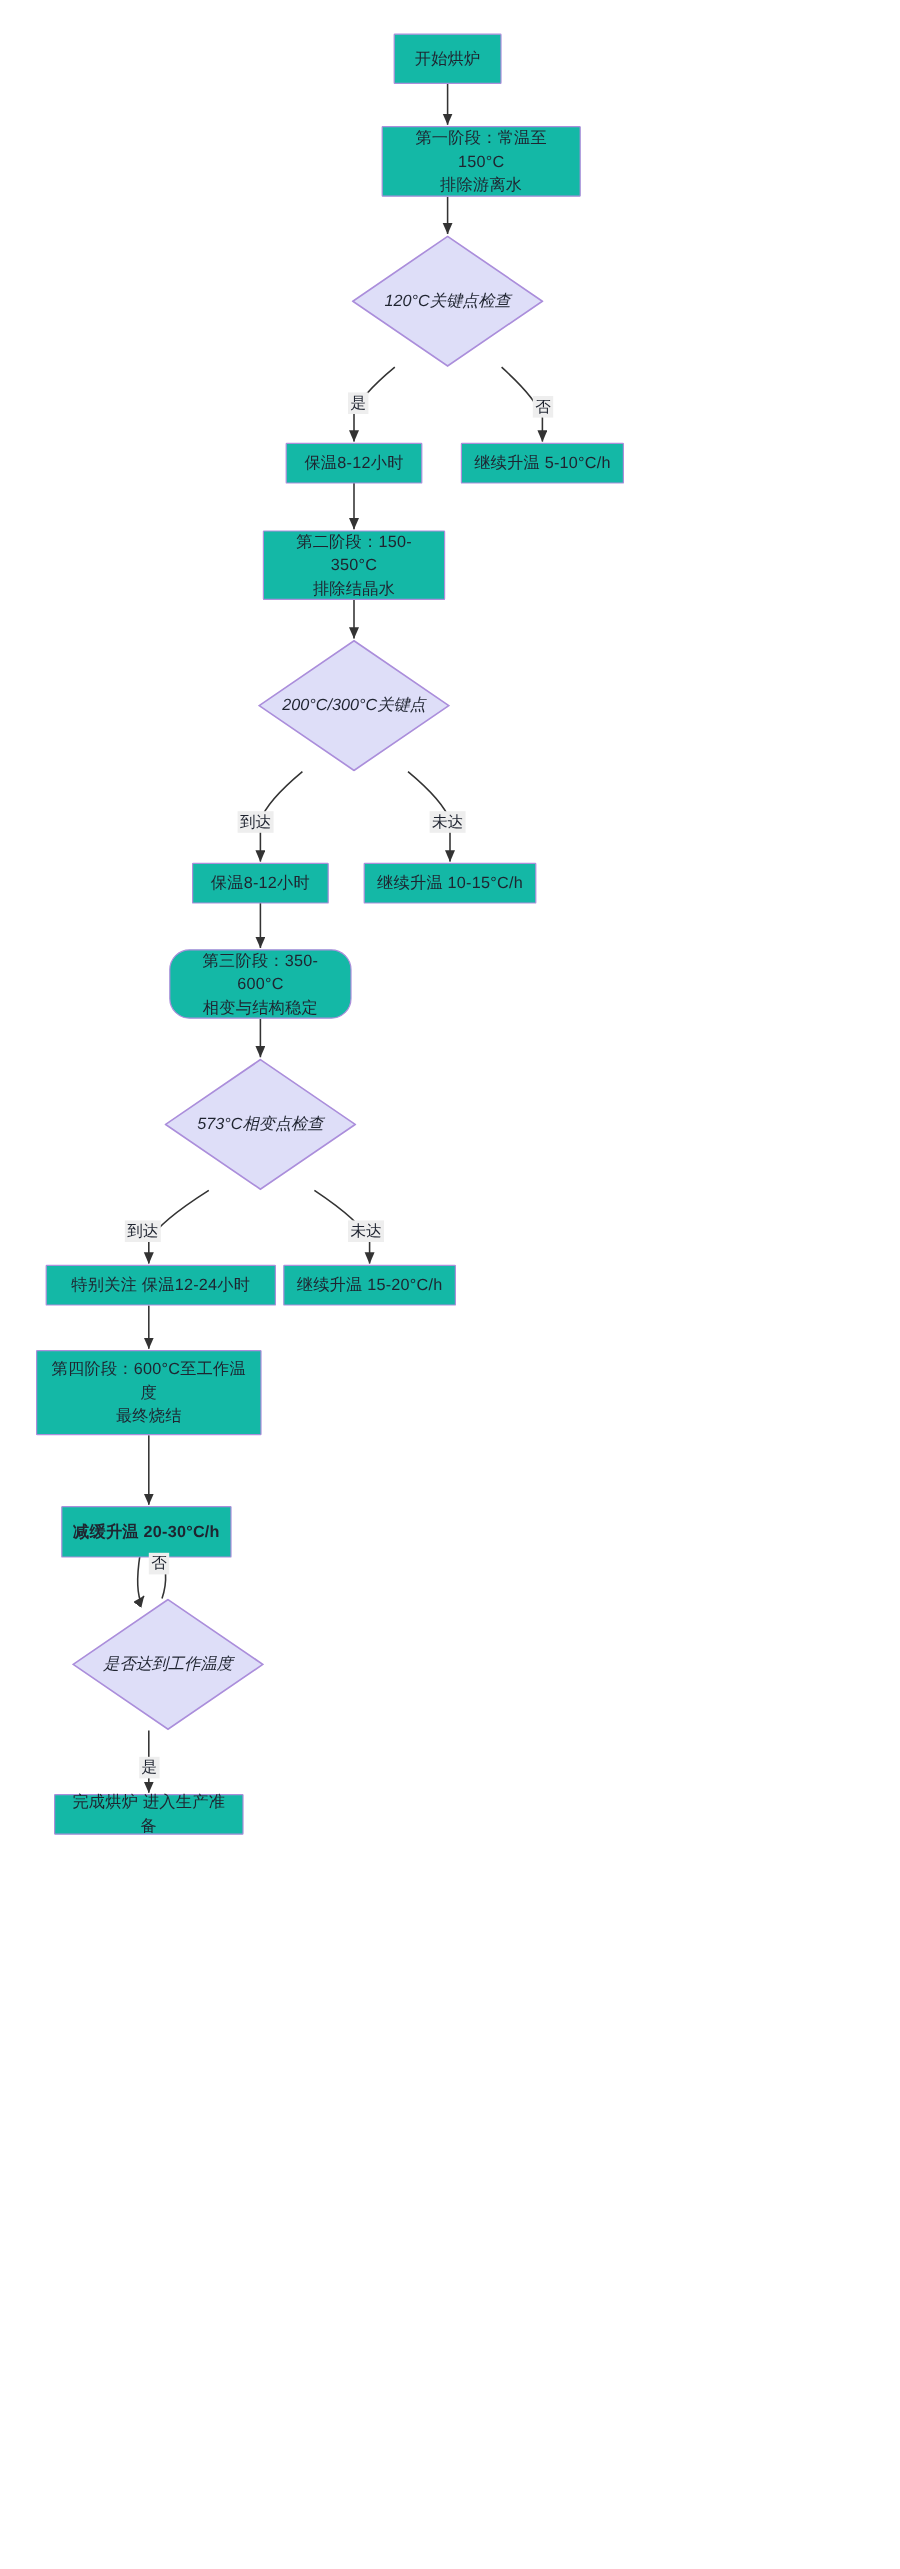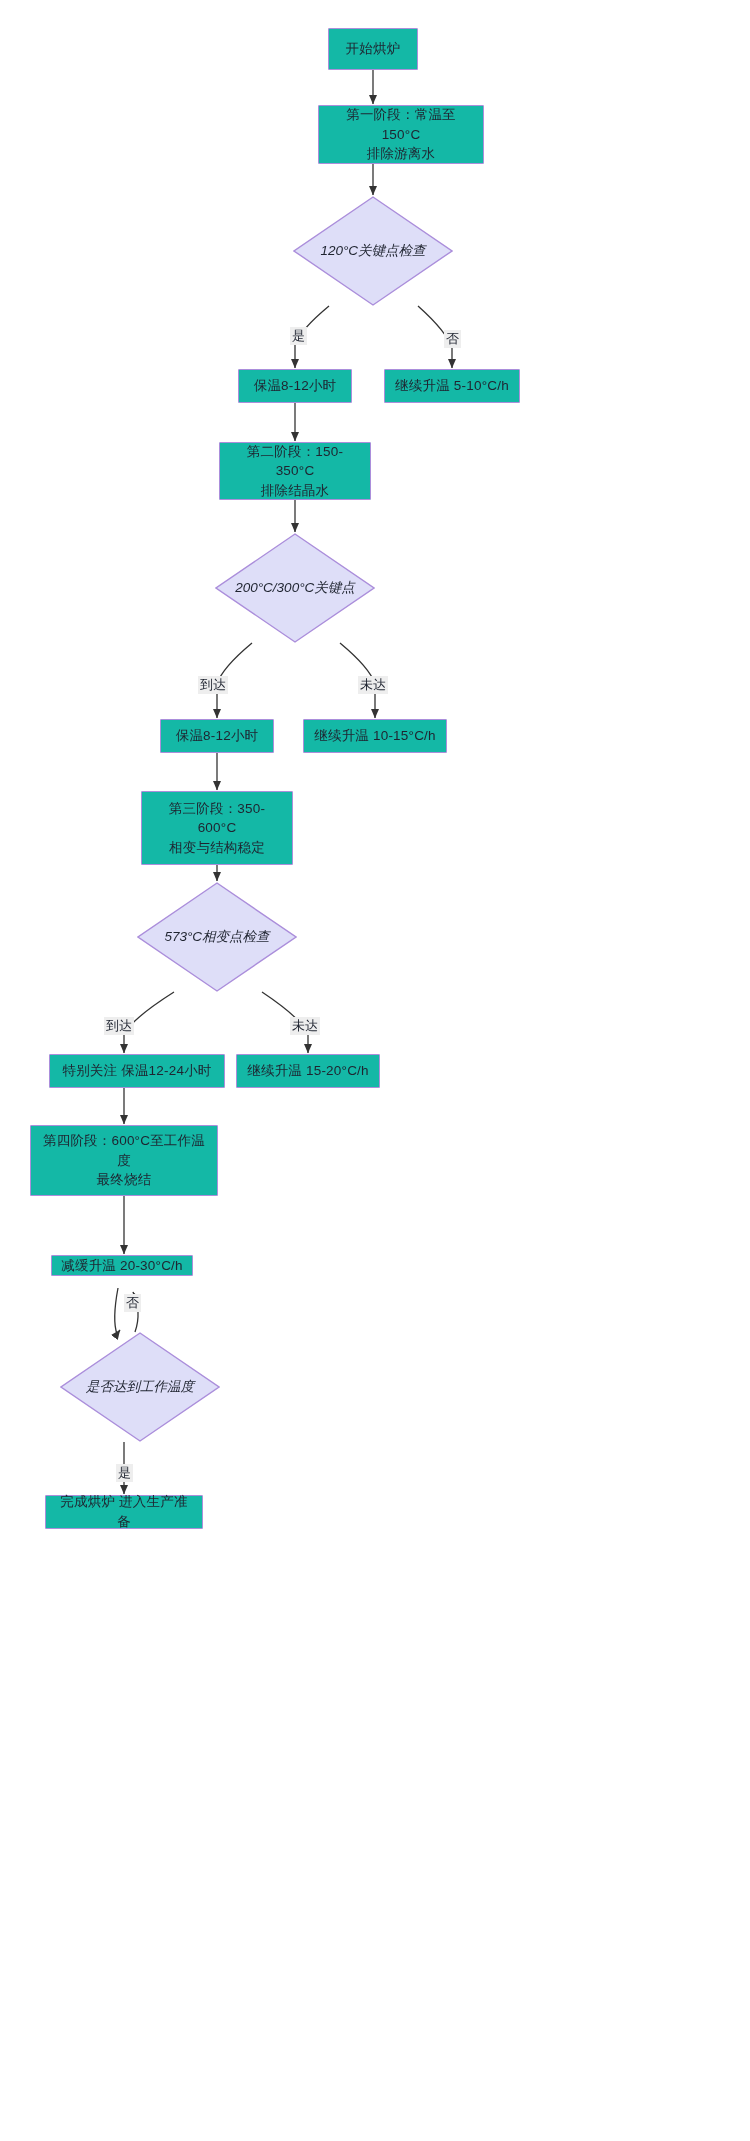--- a/index.html
+++ b/index.html
@@ -154,39 +154,39 @@
     <svg class="diamond-shape" viewBox="0 0 160 110" preserveAspectRatio="none">
       <polygon points="80,1 159,55 80,109 1,55" fill="#dedef8" stroke="#ab8edb" stroke-width="1.4"></polygon>
     </svg>
     <div class="diamond-label">200°C/300°C关键点</div>
   </div>
 
   <div class="node box" style="left:160px; top:719px; width:114px; height:34px;">保温8-12小时</div>
 
   <div class="node box" style="left:303px; top:719px; width:144px; height:34px;text-align:right;">继续升温 10-15°C/h</div>
 
-  <div class="node box" style="left:141px; top:791px; width:152px; height:74px;">第三阶段：350-600°C
+  <div class="node box" style="left:141px; top:791px; width:152px; height:58px;border-radius:17px;">第三阶段：350-600°C
 相变与结构稳定</div>
 
   <div class="diamond-wrap" style="left:137px; top:882px; width:160px; height:110px;">
     <svg class="diamond-shape" viewBox="0 0 160 110" preserveAspectRatio="none">
       <polygon points="80,1 159,55 80,109 1,55" fill="#dedef8" stroke="#ab8edb" stroke-width="1.4"></polygon>
     </svg>
     <div class="diamond-label">573°C相变点检查</div>
   </div>
 
-  <div class="node box" style="left:49px; top:1054px; width:176px; height:34px;">特别关注 保温12-24小时</div>
+  <div class="node box" style="left:38px; top:1054px; width:192px; height:34px;">特别关注 保温12-24小时</div>
 
   <div class="node box" style="left:236px; top:1054px; width:144px; height:34px;">继续升温 15-20°C/h</div>
 
   <div class="node box" style="left:30px; top:1125px; width:188px; height:71px;">第四阶段：600°C至工作温
 度
 最终烧结</div>
 
-  <div class="node box" style="left:51px; top:1255px; width:142px; height:21px;">减缓升温 20-30°C/h</div>
+  <div class="node box" style="left:51px; top:1255px; width:142px; height:43px;font-weight:bold;">减缓升温 20-30°C/h</div>
 
   <div class="diamond-wrap" style="left:60px; top:1332px; width:160px; height:110px;">
     <svg class="diamond-shape" viewBox="0 0 160 110" preserveAspectRatio="none">
       <polygon points="80,1 159,55 80,109 1,55" fill="#dedef8" stroke="#ab8edb" stroke-width="1.4"></polygon>
     </svg>
     <div class="diamond-label">是否达到工作温度</div>
   </div>
 
   <div class="node box" style="left:45px; top:1495px; width:158px; height:34px;">完成烘炉 进入生产准备</div>
 

